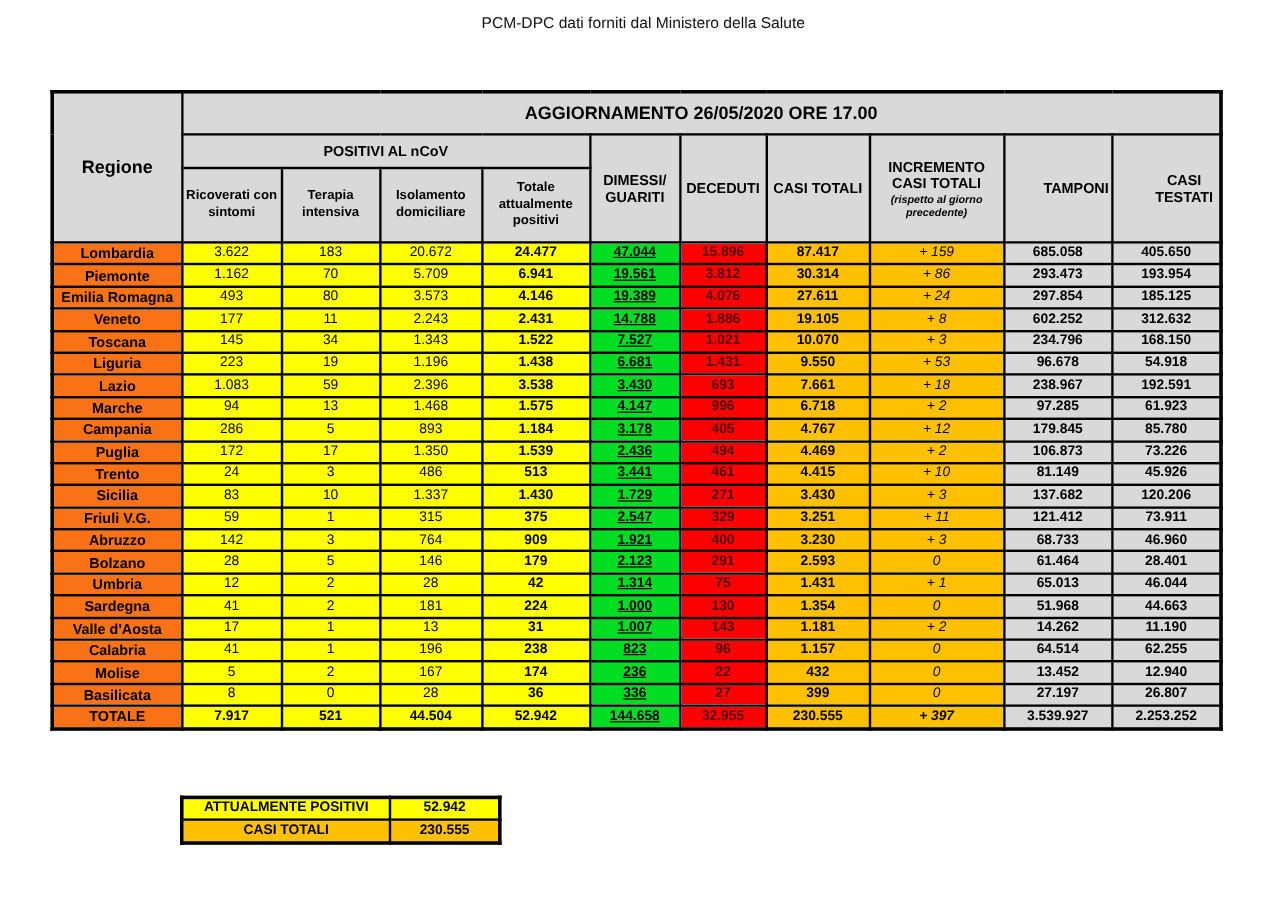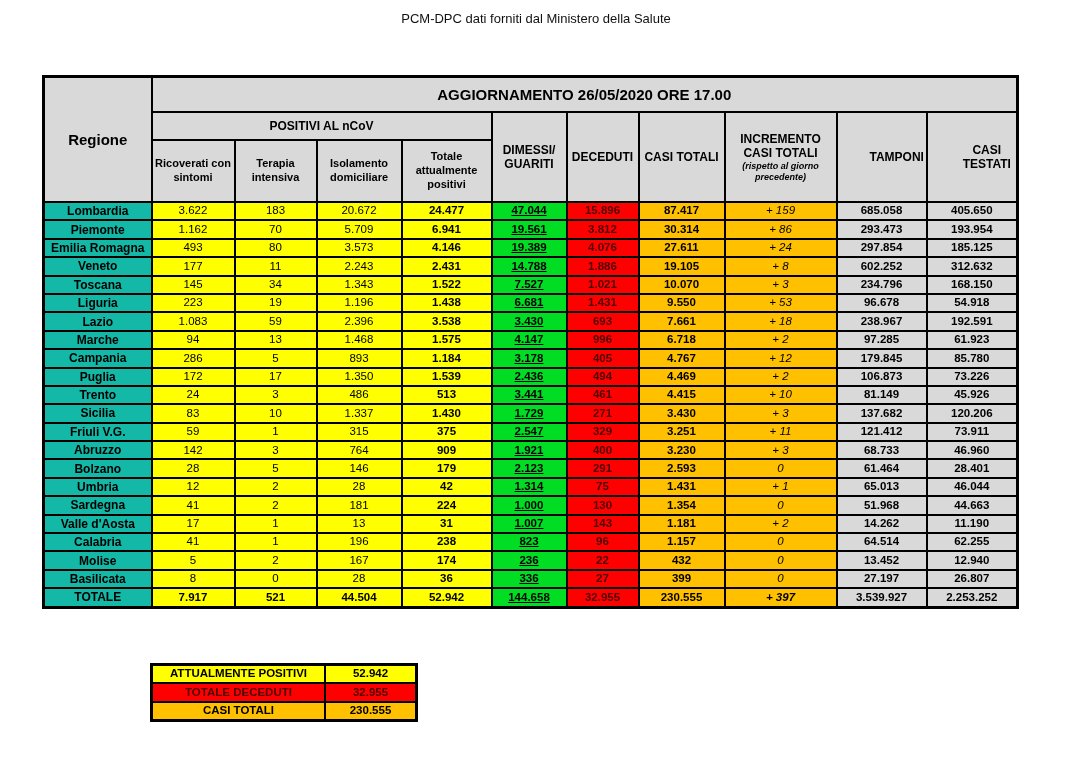--- a/index.html
+++ b/index.html
@@ -17,21 +17,21 @@
   .main-table thead th{background:#D9D9D9;font-weight:bold;}
   .row-banner th{height:33px;font-size:15px;}
   .row-group th{height:26px;font-size:12px;}
   .row-sub th{height:60px;font-size:11px;line-height:1.25;}
   th.hdr-regione{font-size:15px;}
   th.hdr-orange{background:#FFC000;}
   th.hdr-darkgray{background:#BFBFBF;padding-left:32px;}
   th.pre{white-space:pre-line;}
   .hdr-incr-sub{display:block;font-style:italic;font-weight:bold;font-size:9px;line-height:1.15;margin-top:1px;}
   tbody td{height:16.4px;font-size:11.5px;line-height:1;}
-  td.region{background:#14b8a6;font-weight:bold;font-size:12px;}
+  td.region{background:#f97316;font-weight:bold;font-size:12px;}
   td.col-ricoverati,td.col-terapia,td.col-isolamento{background:#FFFF00;font-weight:normal;}
   td.col-totale_positivi{background:#FFFF00;font-weight:bold;}
   td.col-dimessi{background:#00DD22;font-weight:bold;text-decoration:underline;}
   td.col-deceduti{background:#FF0000;font-weight:bold;color:#4D0000;}
   td.col-casi_totali{background:#FFC000;font-weight:bold;}
   td.col-incremento{background:#FFC000;font-style:italic;font-weight:normal;}
   td.col-tamponi,td.col-casi_testati{background:#D9D9D9;font-weight:bold;}
   tr.total-row td{font-weight:bold;}
   .summary-table{position:absolute;left:150px;top:663px;width:252px;border:3px solid #000;}
   .summary-table td{height:16.4px;font-size:11.5px;font-weight:bold;line-height:1;}
@@ -373,21 +373,17 @@
     </tbody>
 </table>
 
 <table class="summary-table">
   <tbody id="summary-body">
       <tr>
         <td class="summary-label" style="background: rgb(255, 255, 0); color: rgb(0, 0, 0);">ATTUALMENTE POSITIVI</td>
         <td class="summary-value" style="background: rgb(255, 255, 0); color: rgb(0, 0, 0);">52.942</td>
       </tr>
       <tr>
-        <td class="summary-label" style="background: rgb(255, 0, 0); color: rgb(77, 0, 0);">TOTALE DECEDUTI</td>
-        <td class="summary-value" style="background: rgb(255, 0, 0); color: rgb(77, 0, 0);">32.955</td>
-      </tr>
-      <tr>
         <td class="summary-label" style="background: rgb(255, 192, 0); color: rgb(0, 0, 0);">CASI TOTALI</td>
         <td class="summary-value" style="background: rgb(255, 192, 0); color: rgb(0, 0, 0);">230.555</td>
       </tr>
     </tbody>
 </table>
 
 </body></html>

